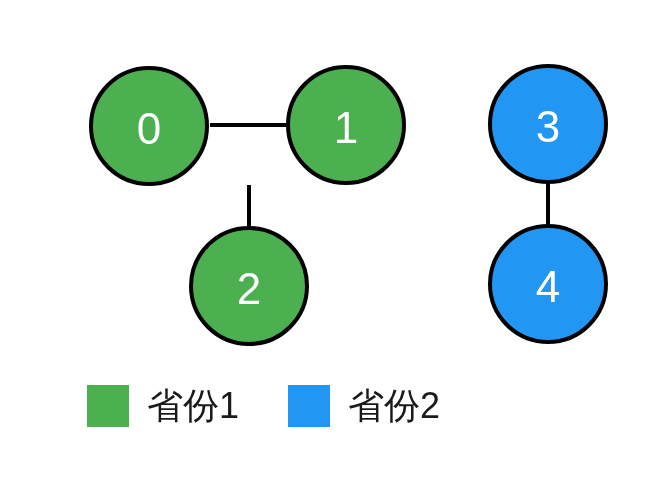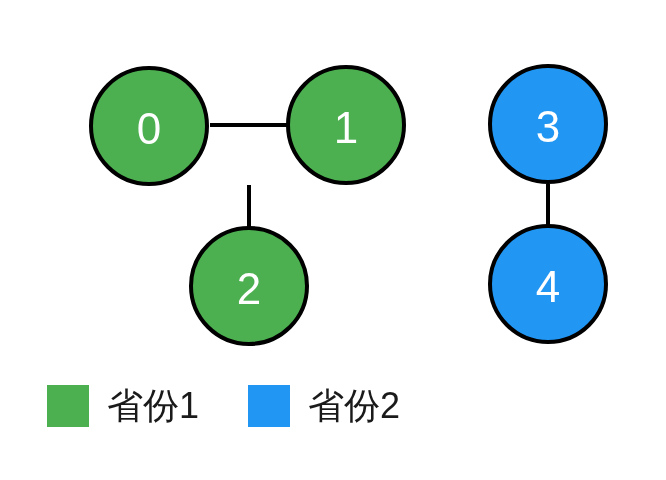--- a/index.html
+++ b/index.html
@@ -29,20 +29,21 @@
     top: 385px;
     width: 100%;
     height: 44px;
   }
   .legend-item {
     position: absolute;
     top: 0;
     display: flex;
     align-items: center;
     gap: 18px;
+    margin-left: 40px;
   }
   .legend-item.item-0 { left: 47px; }
   .legend-item.item-1 { left: 248px; }
   .swatch {
     width: 42px;
     height: 42px;
     display: inline-block;
     flex: 0 0 auto;
   }
   .legend-label {

